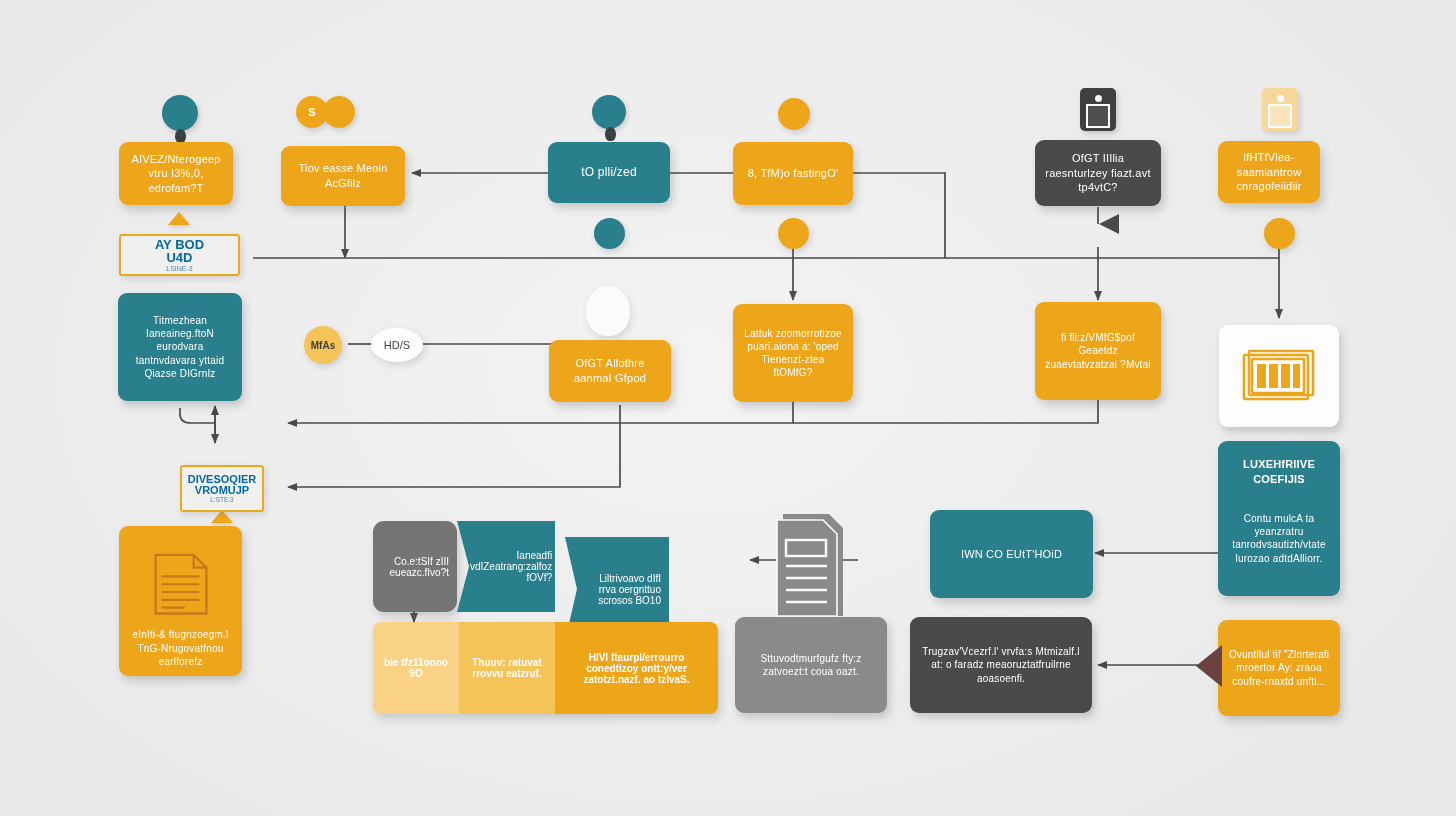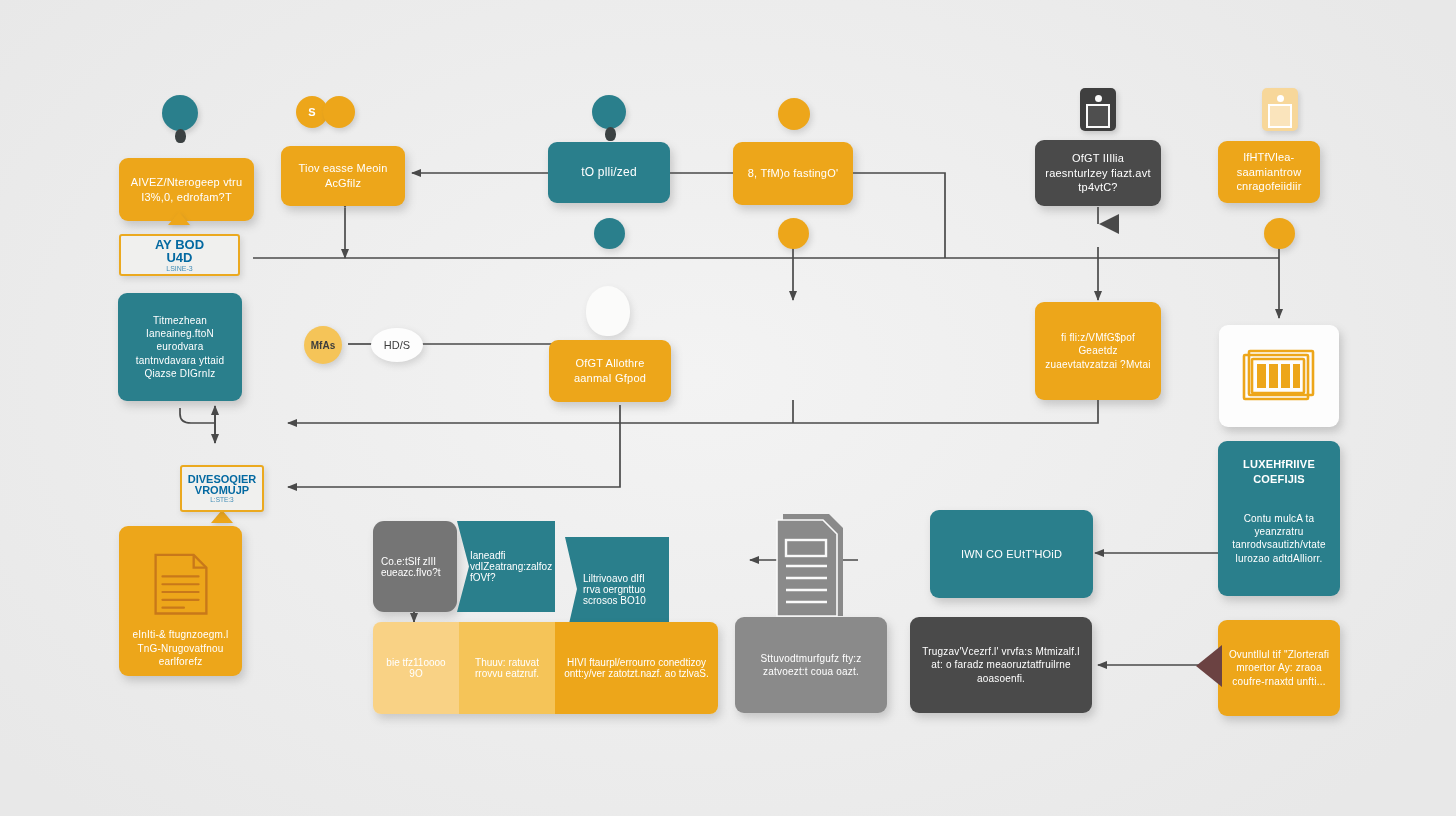--- a/index.html
+++ b/index.html
@@ -107,21 +107,21 @@
     border-bottom: 22px solid #eda61a;
     filter: drop-shadow(1px 2px 2px rgba(90,90,90,.22));
   }
   .tri-up.small {
     border-left-width: 11px; border-right-width: 11px; border-bottom-width: 13px;
   }
   
   .chev {
     position: absolute;
     display:flex; align-items:center; justify-content:center;
-    text-align:left;
+    text-align:right;
     color:#fff;
     box-shadow: 3px 5px 9px rgba(90,90,90,.24);
     padding: 6px 8px 6px 18px;
   }
   .chev.first { border-radius: 11px; padding-left: 8px; }
   .chev.mid, .chev.last {
     clip-path: polygon(0 0, 100% 0, 100% 100%, 0 100%, 12px 50%);
   }
   .bandwrap {
     position:absolute;
@@ -233,21 +233,21 @@
   <div class="icon-abs" style="left:1262px; top:88px; width:36px; height:48px;">
     <div style="width:36px;height:43px;border-radius:5px;background:#f7d79a;
                 box-shadow:2px 3px 5px rgba(90,90,90,.2);
                 display:flex;align-items:center;justify-content:center;
                 flex-direction:column;padding-top:4px;">
       <div style="width:7px;height:7px;border-radius:50%;background:#fff;margin-bottom:2px;"></div>
       <div style="width:24px;height:24px;border:2px solid #fff;background:#fae4bc;"></div>
     </div>
   </div>
 
-  <div class="node fill-orange t-white fs11 notch-top nt-orange" style="left:119px; top:142px; width:135px; height:63px;margin-top:16px;">
+  <div class="node fill-orange t-white fs11 notch-top nt-orange" style="left:119px; top:142px; width:114px; height:63px;">
     <span class="lbl">AIVEZ/Nterogeep vtru I3%,0, edrofam?T</span>
   </div>
 
   <div class="node fill-orange t-white fs11 notch-top nt-orange" style="left:281px; top:146px; width:124px; height:60px;">
     <span class="lbl">Tiov easse Meoin AcGfilz</span>
   </div>
 
   <div class="node fill-teal t-white fs12" style="left:548px; top:142px; width:122px; height:61px;">
     <span class="lbl">tO plli/zed</span>
   </div>
@@ -292,20 +292,23 @@
 
   <div class="icon-abs" style="left:586px; top:286px; width:46px; height:54px;">
     <div style="width:44px;height:50px;border-radius:50% 50% 46% 46%;background:#fbfbfa;
                 box-shadow:2px 4px 7px rgba(90,90,90,.17);"></div>
   </div>
 
   <div class="node fill-orange t-white fs11 notch-top nt-orange" style="left:549px; top:340px; width:122px; height:62px;">
     <span class="lbl">OfGT Allothre aanmaI Gfpod</span>
   </div>
 
+  <div class="node fill-orange t-white fs10" style="left:733px; top:304px; width:120px; height:98px;">
+    <span class="lbl">Lattuk zoomorrotizoe puari.aiona a: 'oped Tienenzt-ztea ftOMfG?</span>
+  </div>
 
   <div class="node fill-orange t-white fs10" style="left:1035px; top:302px; width:126px; height:98px;">
     <span class="lbl">fi fli:z/VMfG$pof Geaetdz zuaevtatvzatzai ?Mvtai</span>
   </div>
 
   <div class="node fill-white notch-top nt-white" style="left:1219px; top:325px; width:120px; height:102px;">
     <svg width="78" height="62" viewBox="0 0 78 62">
       <g fill="none" stroke="#eda61a" stroke-width="2.6">
         <rect x="4" y="10" width="64" height="44" rx="1"></rect>
         <rect x="9" y="6" width="64" height="44" rx="1"></rect>
@@ -350,21 +353,21 @@
   <div class="chev first fill-mgray fs10" style="left:373px; top:521px; width:84px; height:91px;">
     <span>Co.e:tSIf zIII eueazc.fIvo?t</span>
   </div>
   <div class="chev mid fill-teal fs10" style="left:457px; top:521px; width:98px; height:91px;">
     <span>Ianeadfi vdIZeatrang:zalfoz fOVf?</span>
   </div>
   <div class="chev last fill-teal fs10" style="left:565px; top:537px; width:104px; height:104px;">
     <span>Liltrivoavo dIfI rrva oergnttuo scrosos BO10</span>
   </div>
 
-  <div class="bandwrap" style="left:373px; top:622px; width:345px; height:92px;">
+  <div class="bandwrap" style="left:373px; top:622px; width:345px; height:92px;font-weight:bold;">
     <div class="fill-lorange fs10" style="width:86px;">
       <span>bie tfz11oooo 9O</span>
     </div>
     <div class="fill-morange fs10" style="width:96px;">
       <span>Thuuv: ratuvat rrovvu eatzruf.</span>
     </div>
     <div class="fill-orange fs10" style="width:163px;">
       <span>HIVI ftaurpl/errourro conedtizoy ontt:y/ver zatotzt.nazf. ao tzlvaS.</span>
     </div>
   </div>

